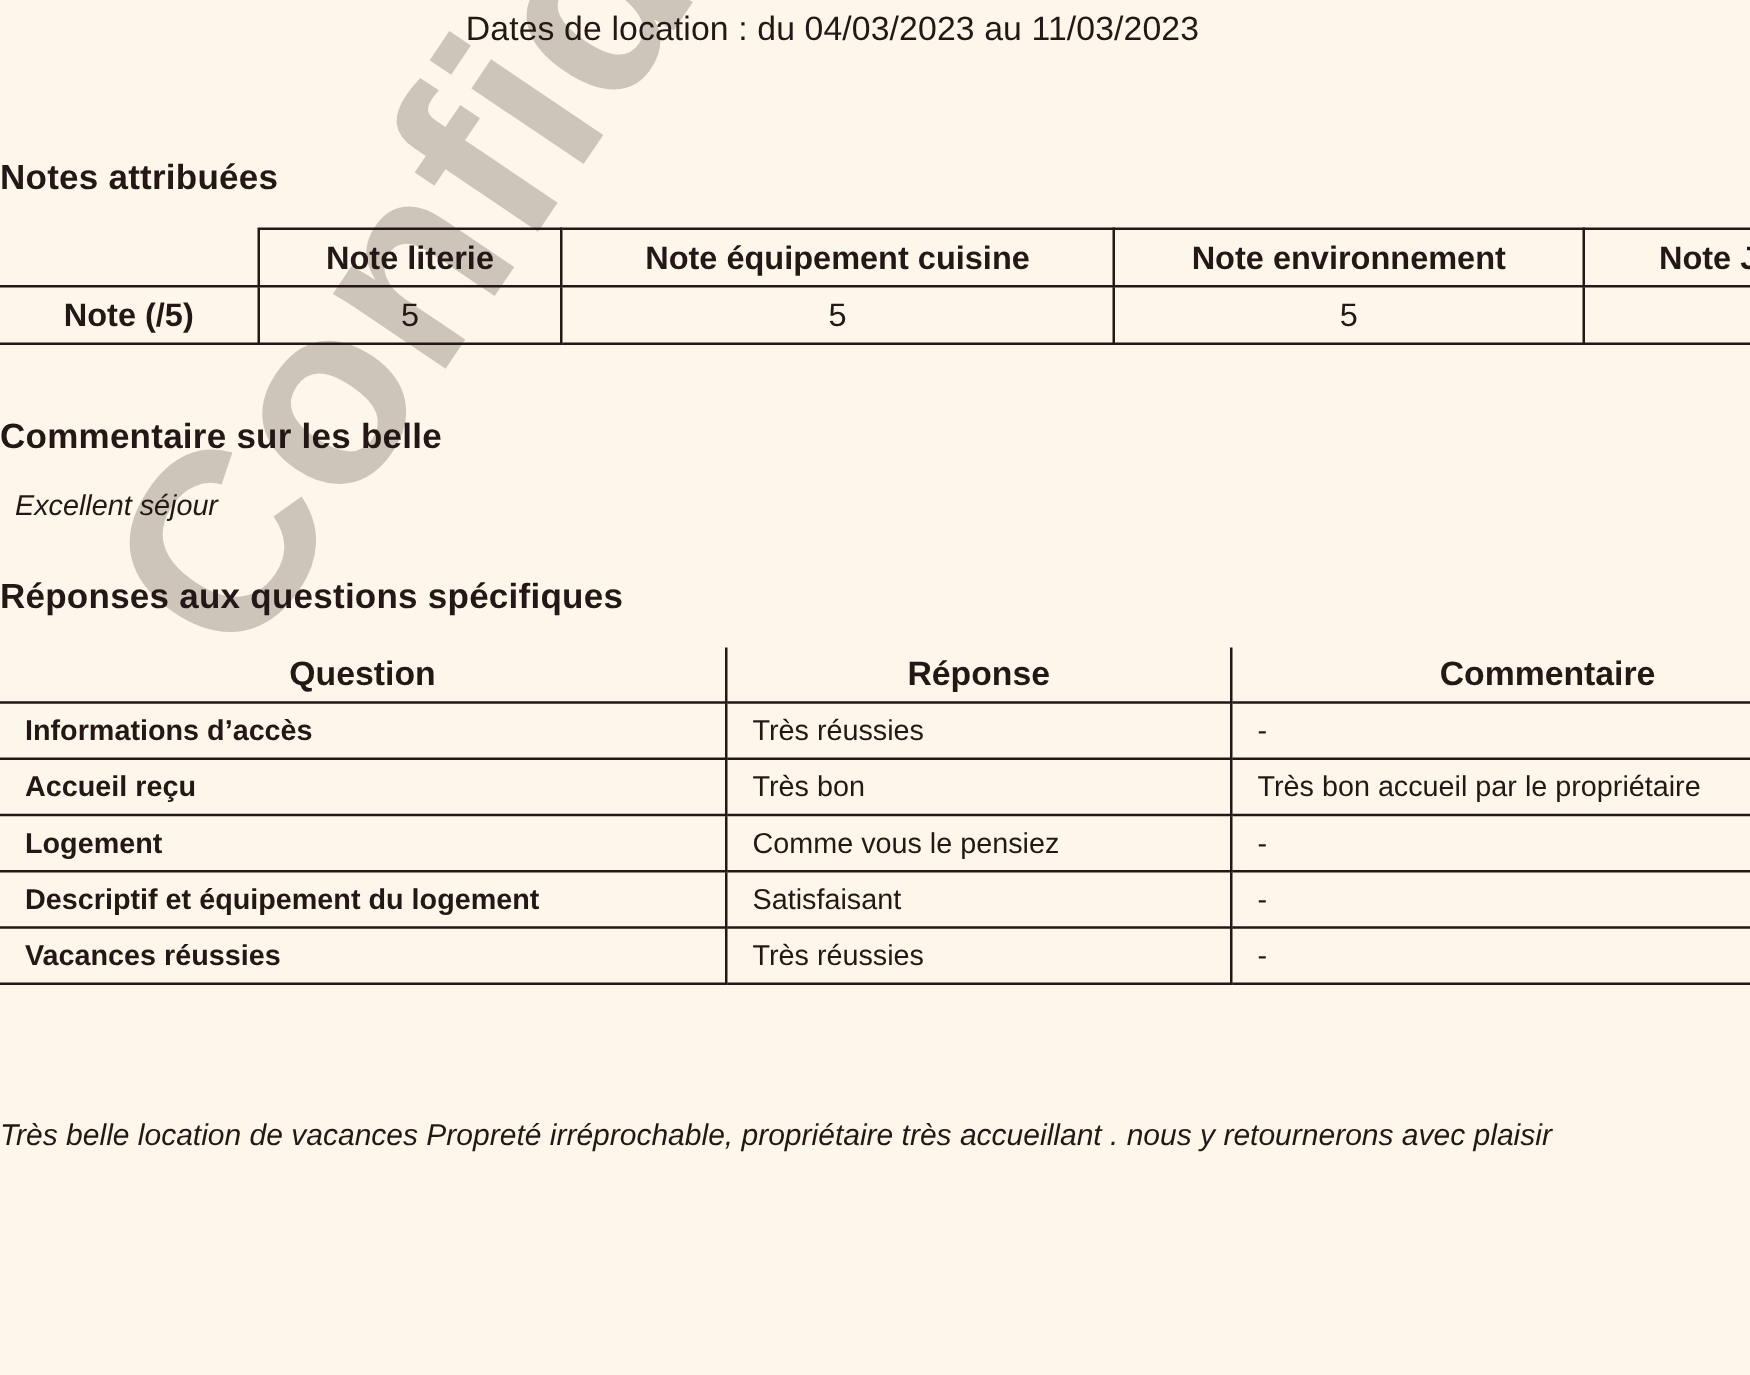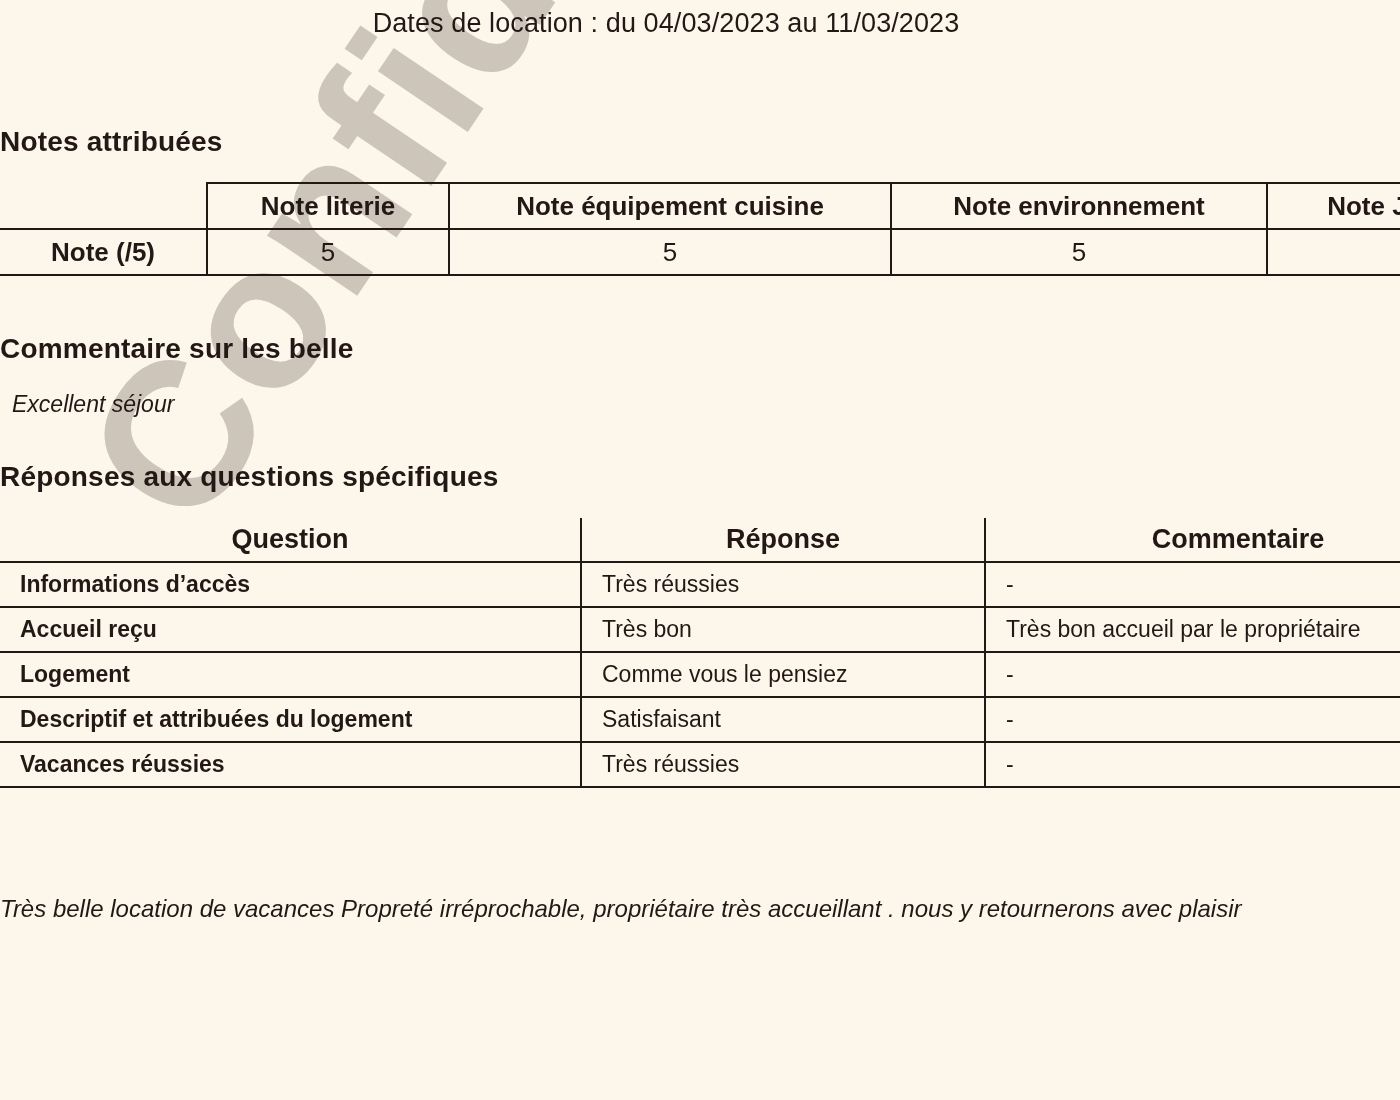--- a/index.html
+++ b/index.html
@@ -227,21 +227,21 @@
           <td class="q-cell col-question">Accueil reçu</td>
           <td class="col-reponse">Très bon</td>
           <td class="c-cell col-comment">Très bon accueil par le propriétaire</td>
         </tr>
         <tr>
           <td class="q-cell col-question">Logement</td>
           <td class="col-reponse">Comme vous le pensiez</td>
           <td class="c-cell col-comment">-</td>
         </tr>
         <tr>
-          <td class="q-cell col-question">Descriptif et attribuées du logement</td>
+          <td class="q-cell col-question">Descriptif et équipement du logement</td>
           <td class="col-reponse">Satisfaisant</td>
           <td class="c-cell col-comment">-</td>
         </tr>
         <tr>
           <td class="q-cell col-question">Vacances réussies</td>
           <td class="col-reponse">Très réussies</td>
           <td class="c-cell col-comment">-</td>
         </tr>
       </tbody>
     </table>

